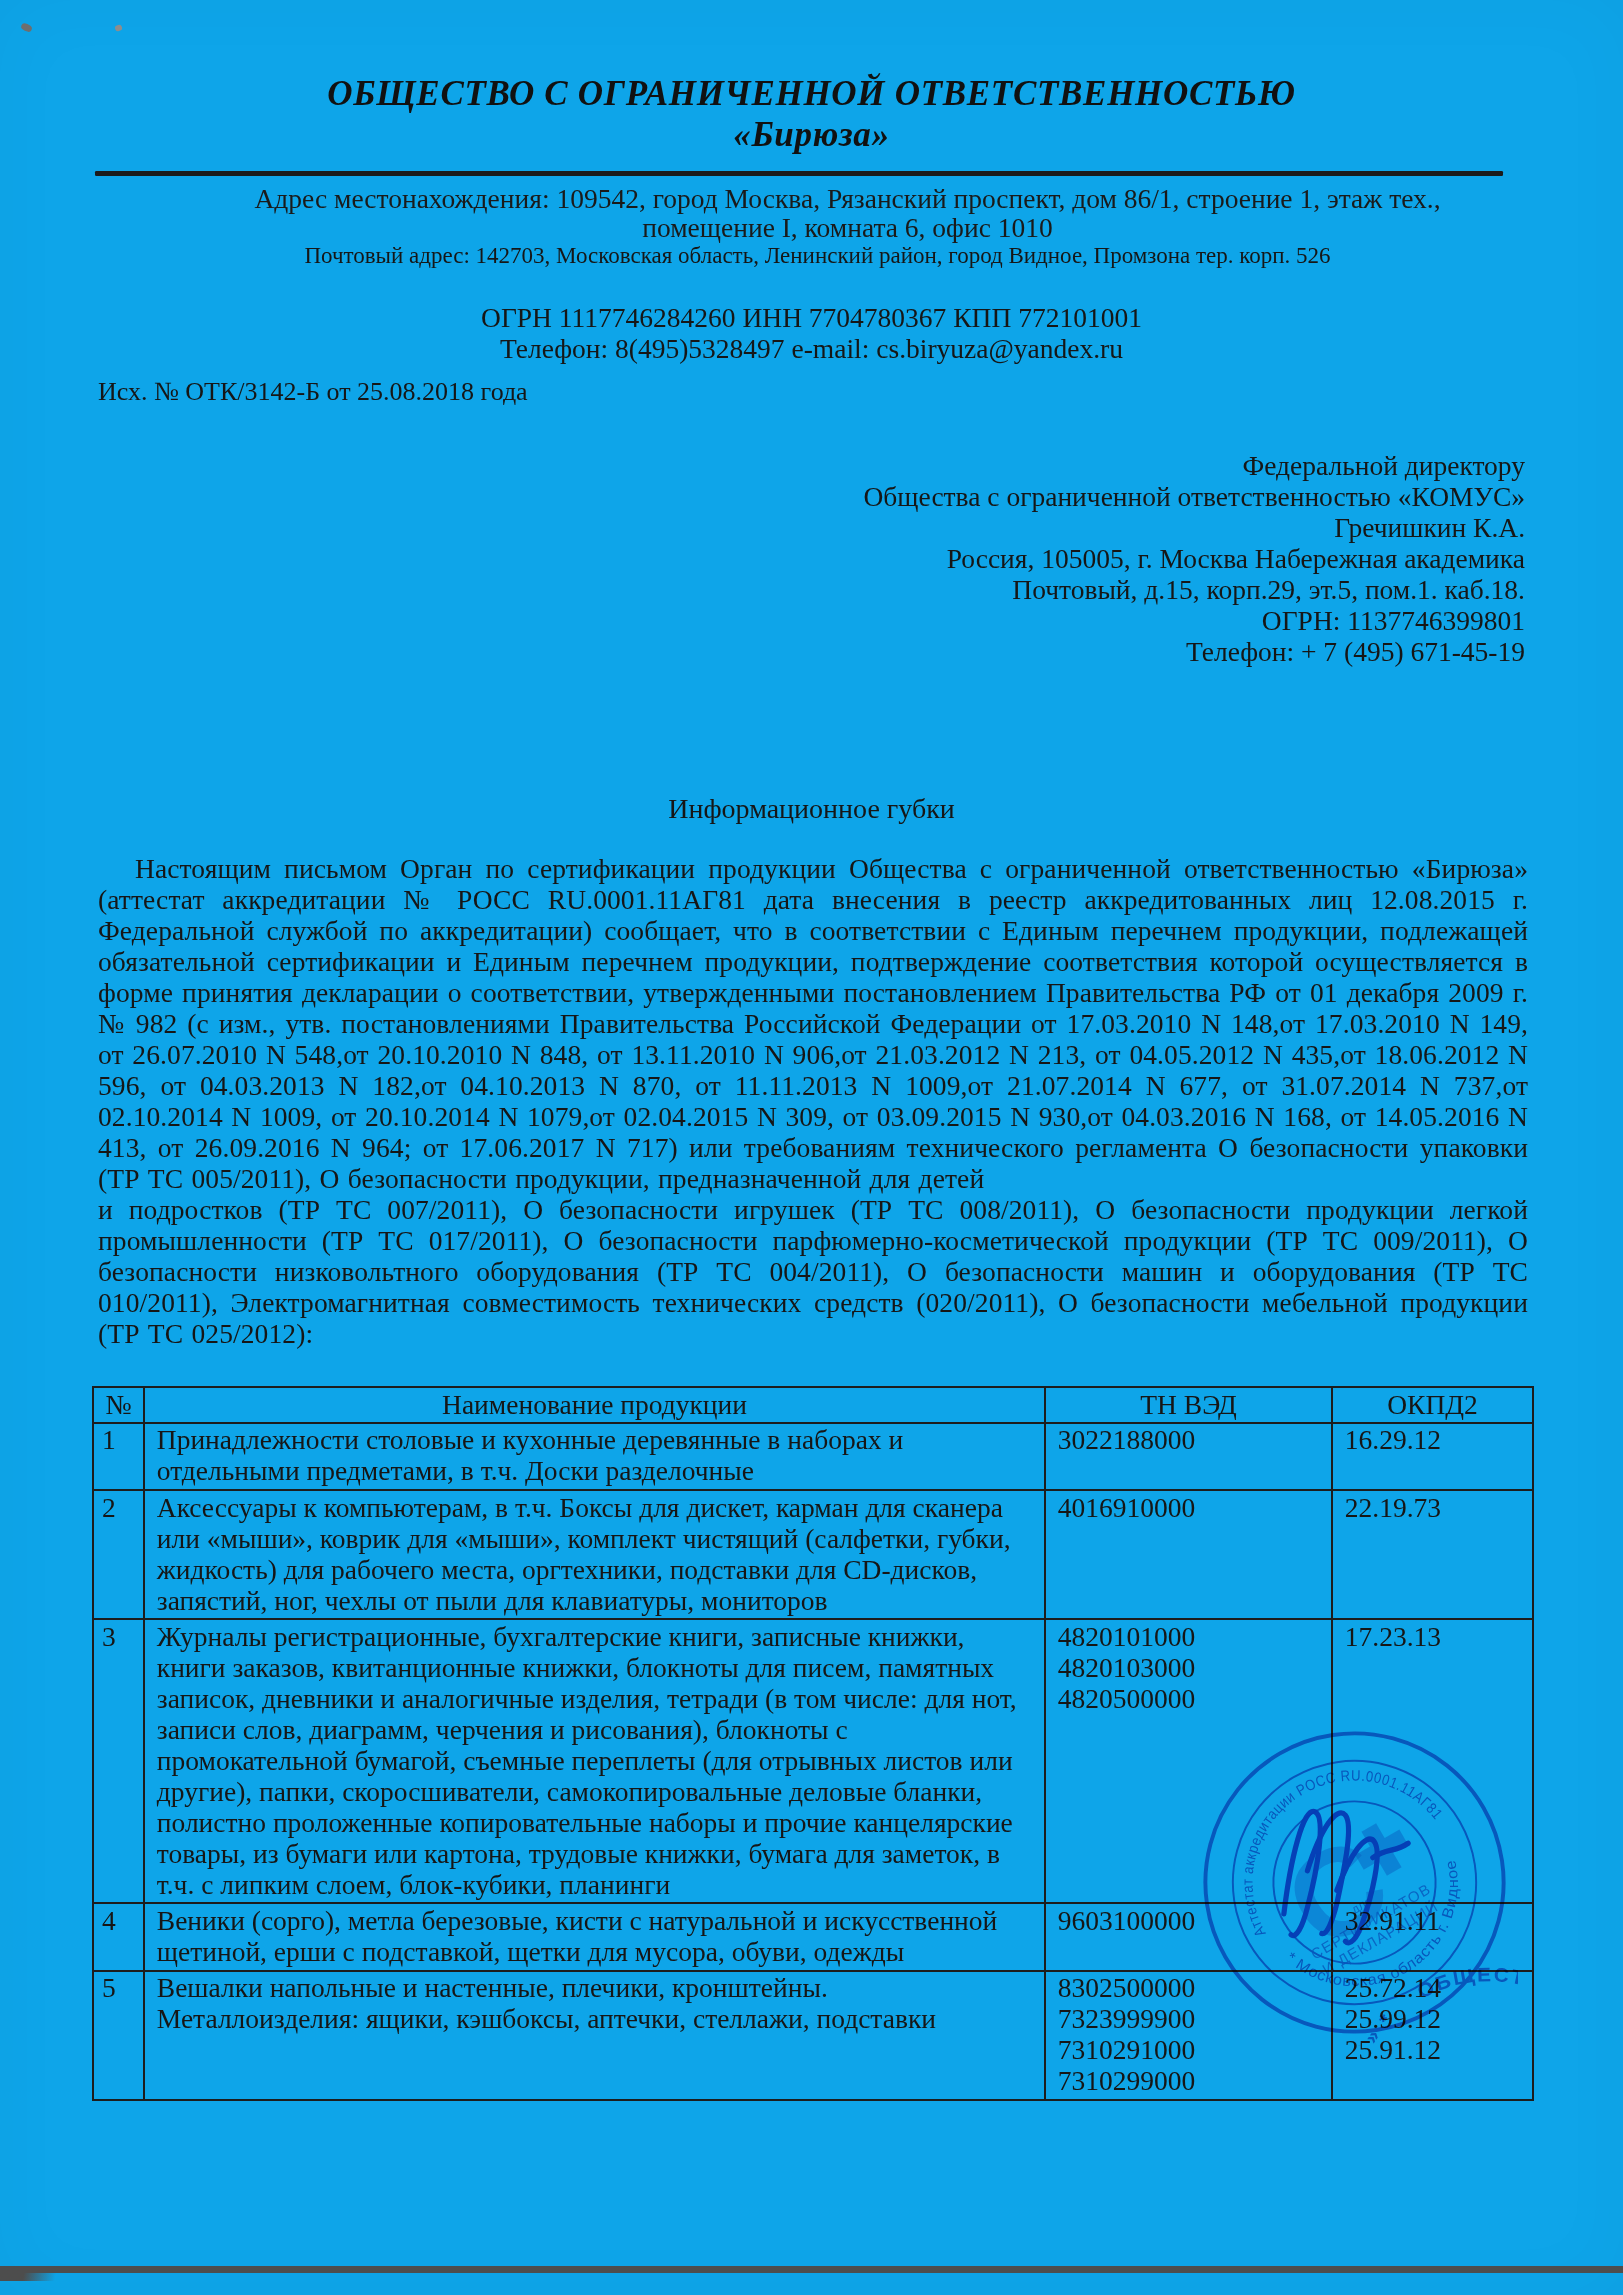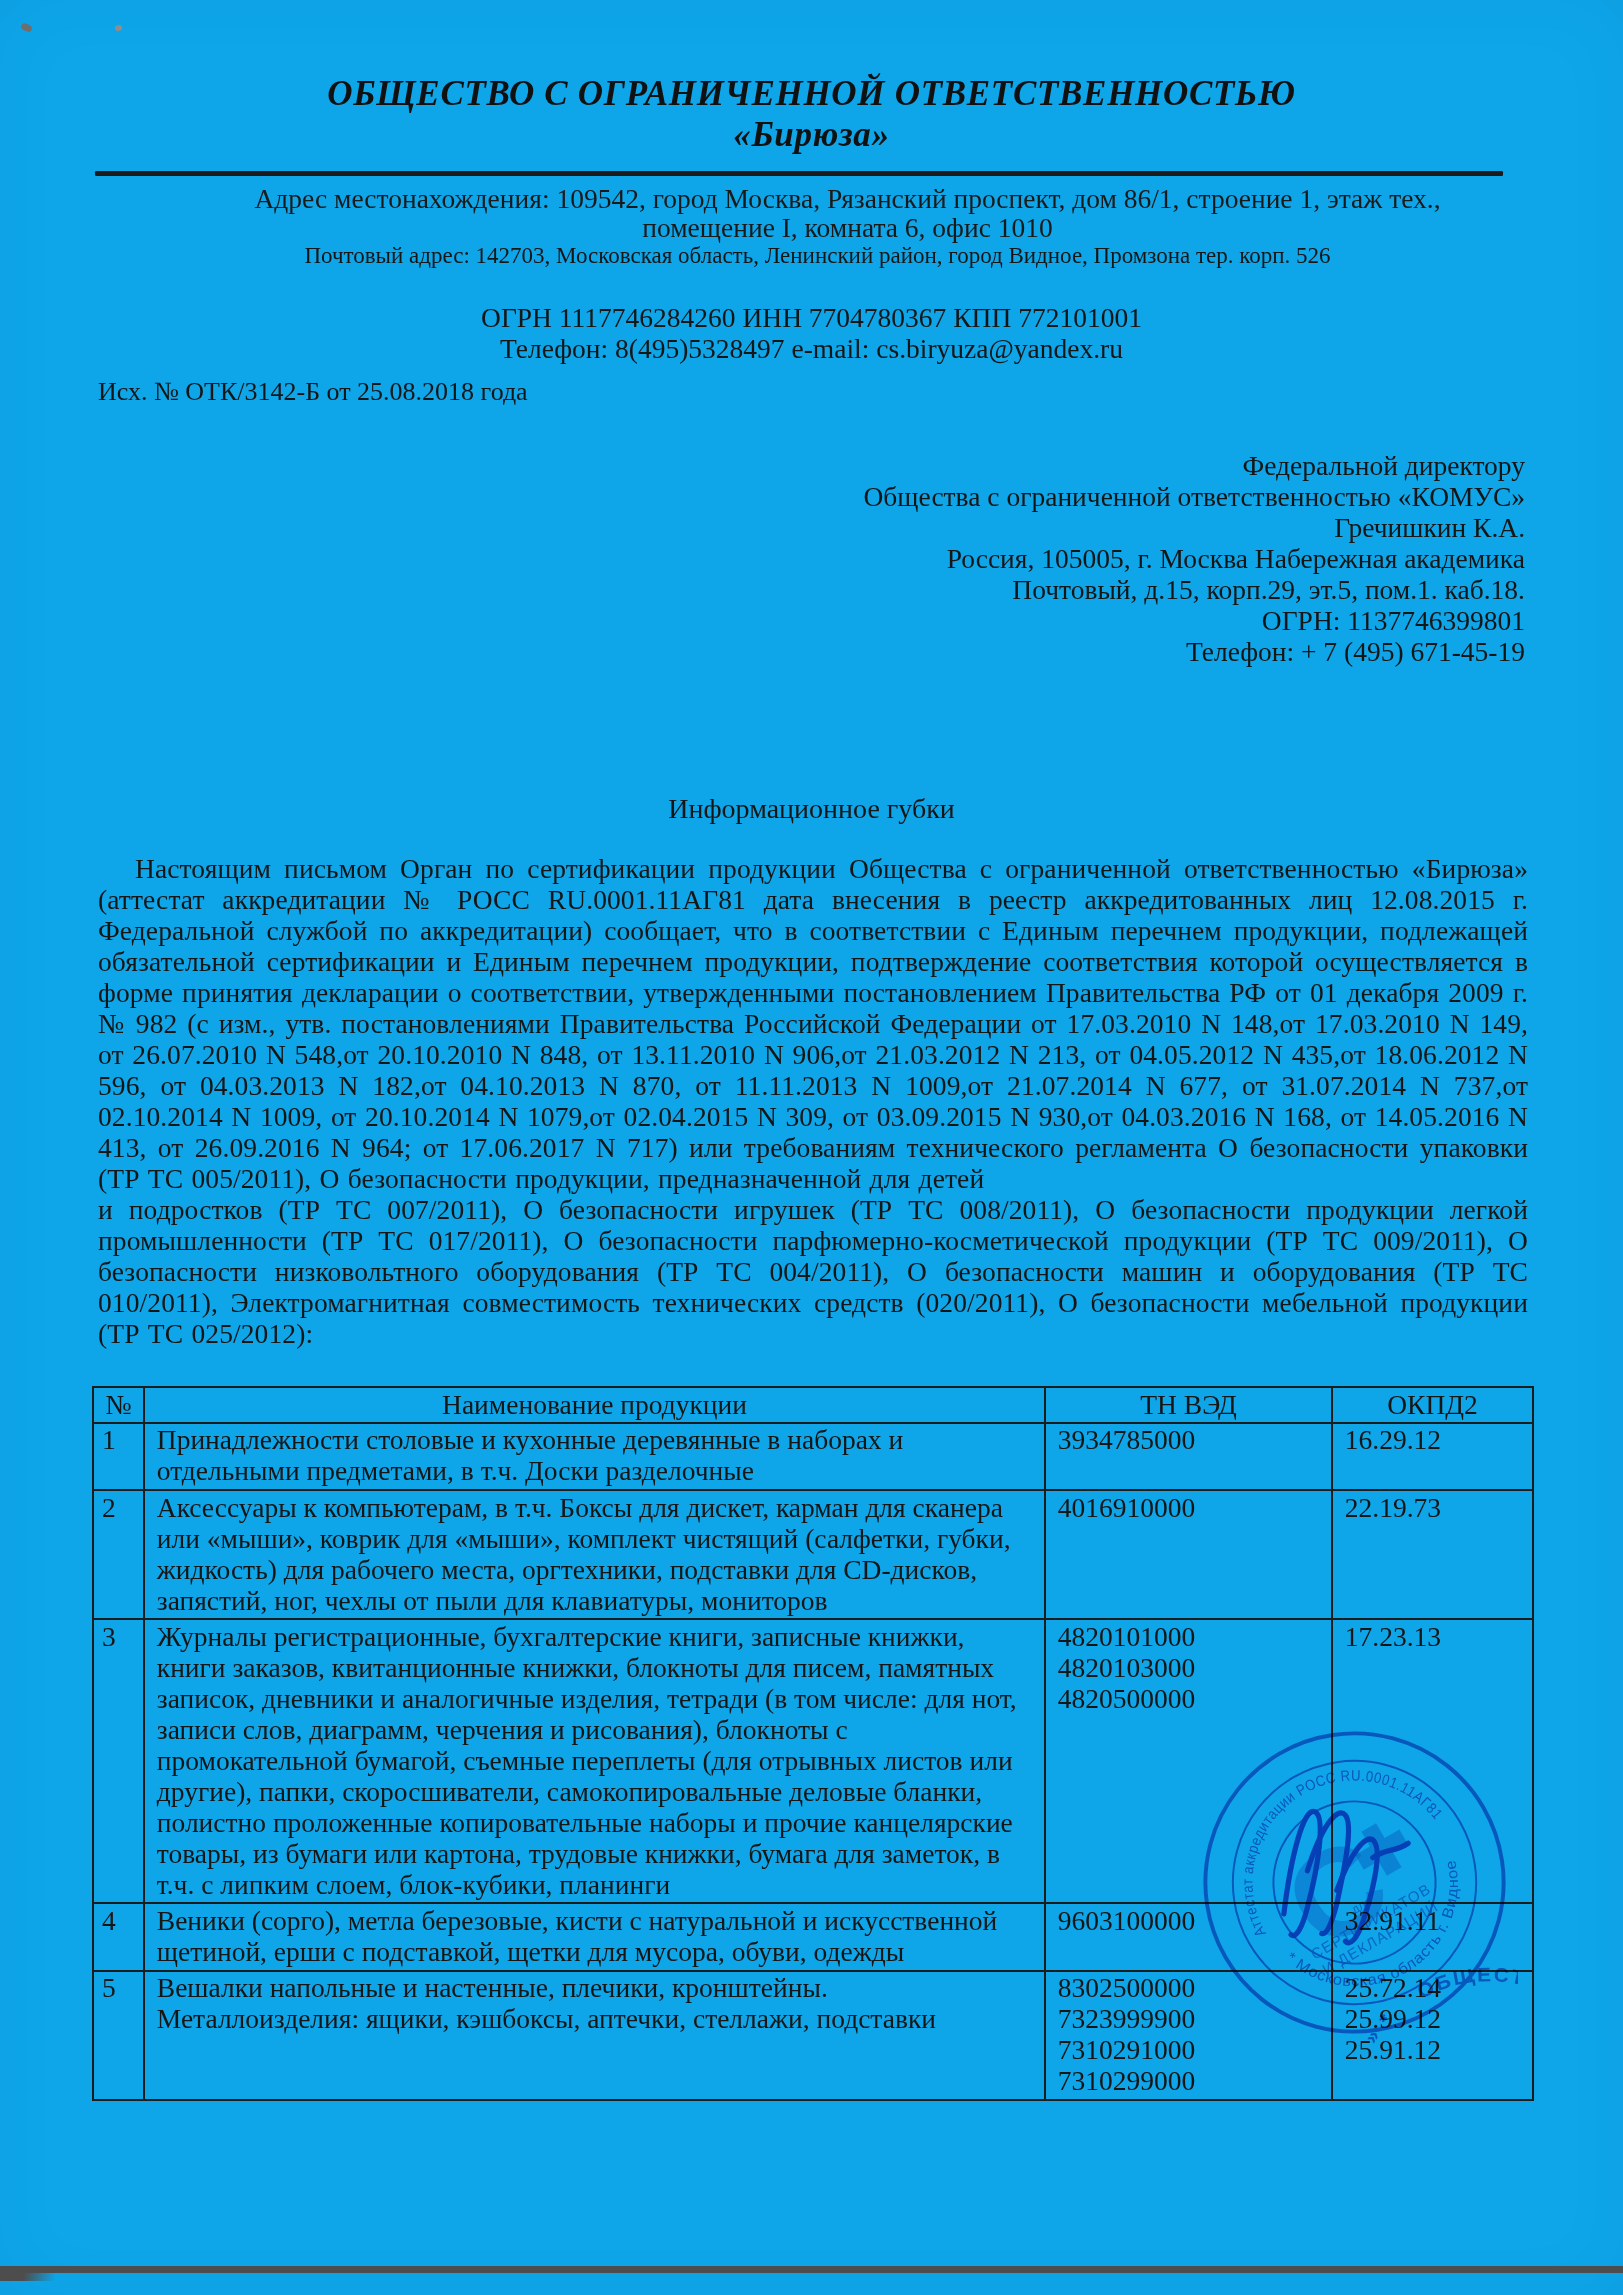--- a/index.html
+++ b/index.html
@@ -134,21 +134,21 @@
         <th>№</th>
         <th>Наименование продукции</th>
         <th>ТН ВЭД</th>
         <th>ОКПД2</th>
       </tr>
     </thead>
     <tbody>
       <tr class="row-1">
         <td class="cell-num">1</td>
         <td class="cell-name">Принадлежности столовые и кухонные деревянные в наборах и отдельными предметами, в т.ч. Доски разделочные</td>
-        <td class="cell-code">3934785000</td>
+        <td class="cell-code">3022188000</td>
         <td class="cell-code">16.29.12</td>
       </tr>
       <tr class="row-2">
         <td class="cell-num">2</td>
         <td class="cell-name">Аксессуары к компьютерам, в т.ч. Боксы для дискет, карман для сканера или «мыши», коврик для «мыши», комплект чистящий (салфетки, губки, жидкость) для рабочего места, оргтехники, подставки для CD-дисков, запястий, ног, чехлы от пыли для клавиатуры, мониторов</td>
         <td class="cell-code">4016910000</td>
         <td class="cell-code">22.19.73</td>
       </tr>
       <tr class="row-3">
         <td class="cell-num">3</td>

